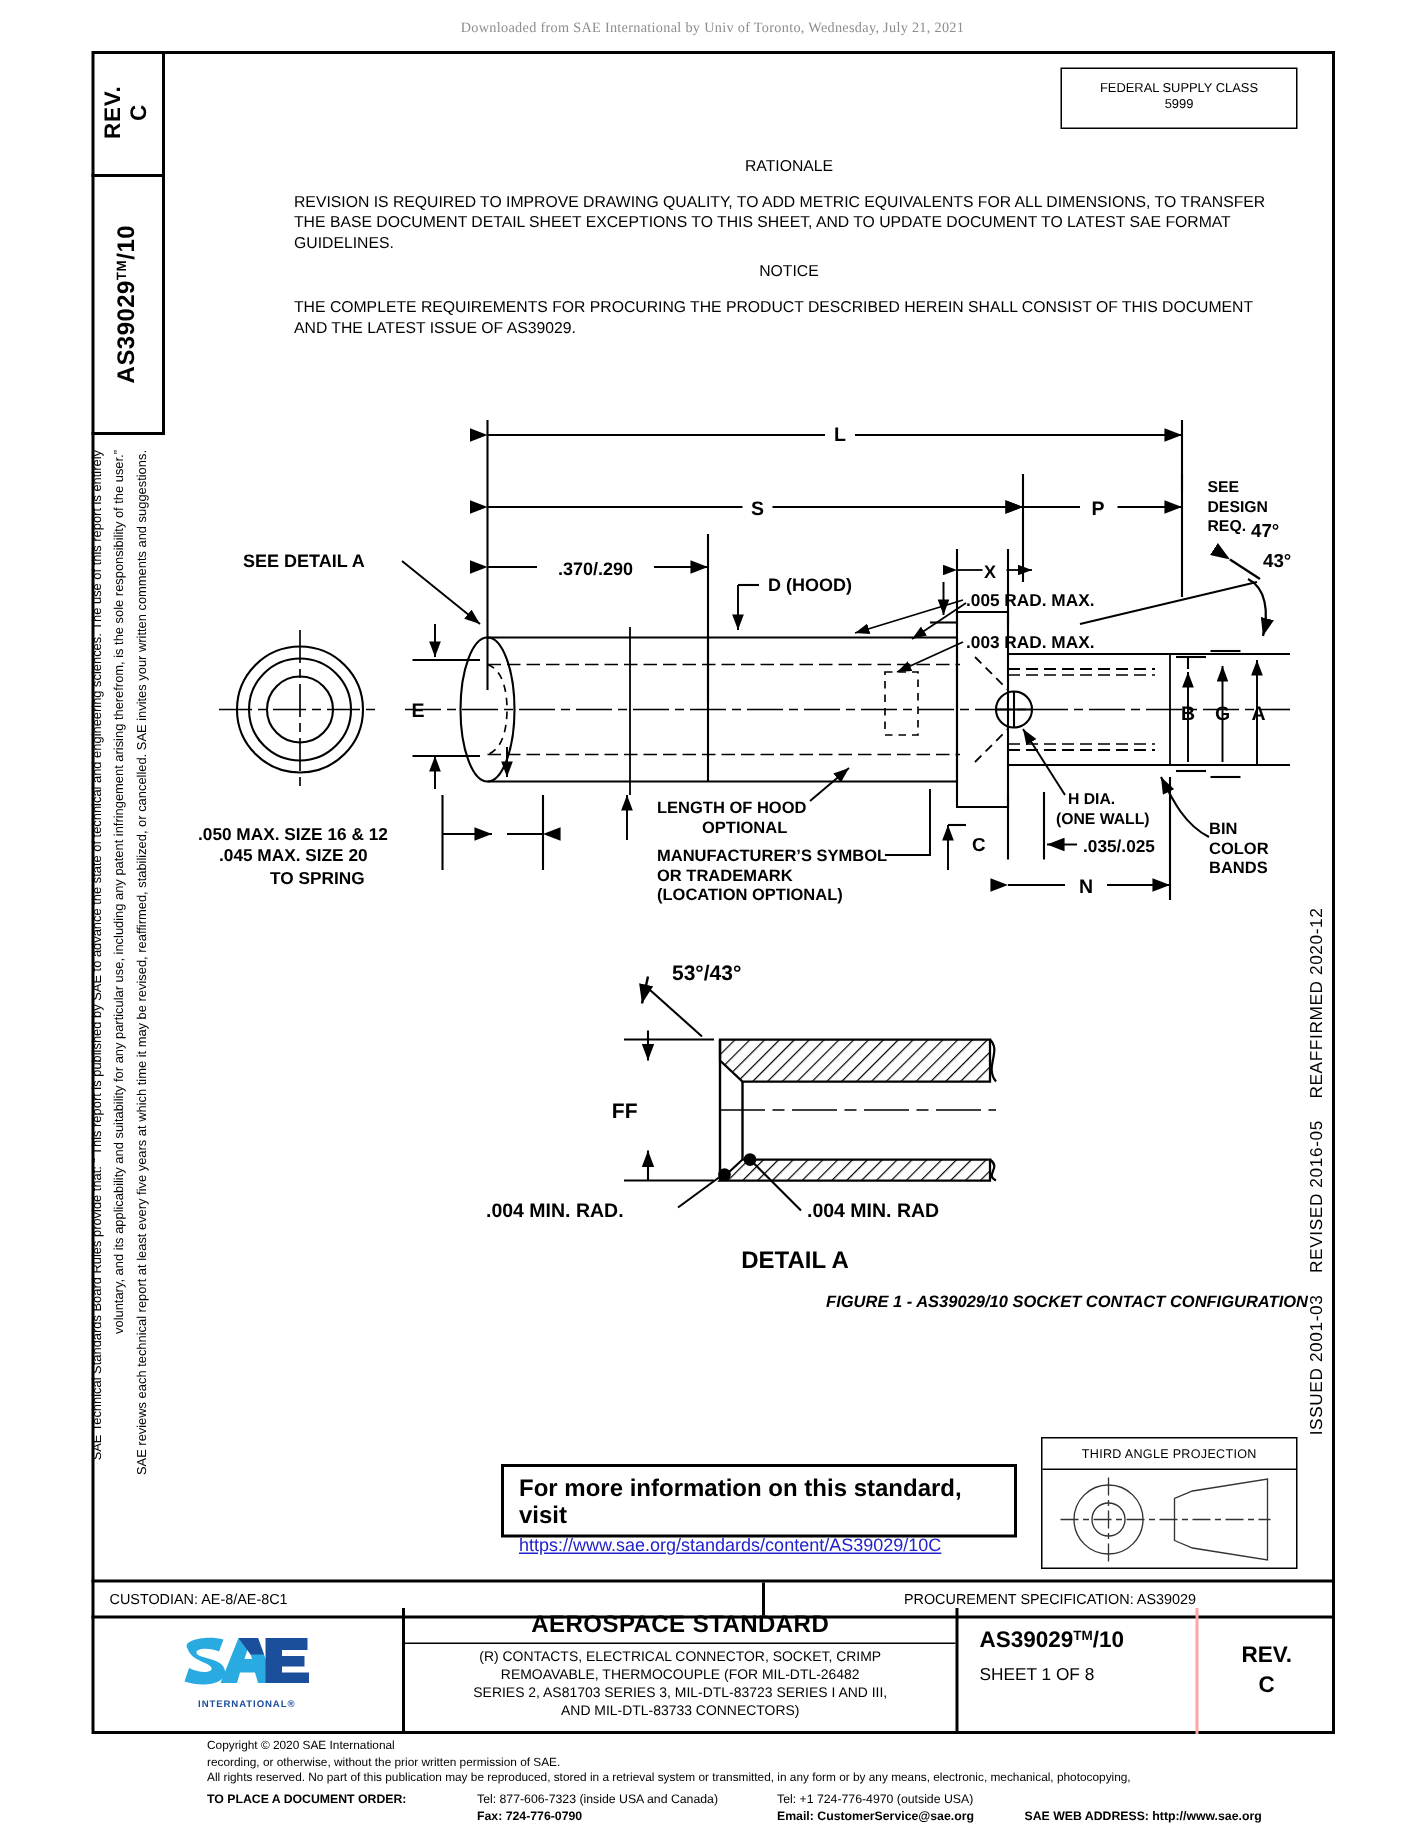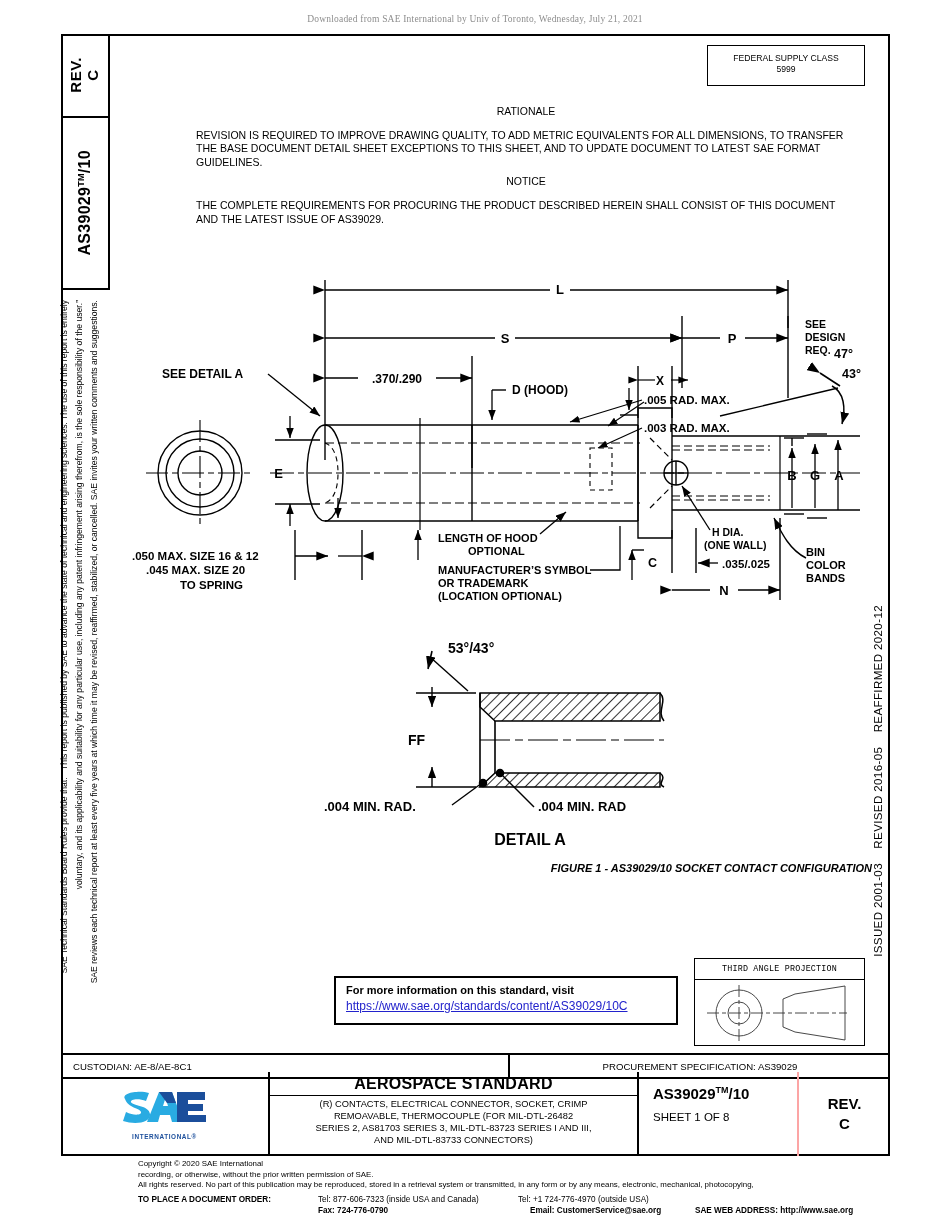--- a/index.html
+++ b/index.html
@@ -121,32 +121,31 @@
   svg text { font-family: "Liberation Sans", sans-serif; }
 
   
   #info-box {
     position: absolute; left: 334px; top: 976px;
     width: 344px; height: 49px;
     border: 2px solid #000;
     background: #fff;
     padding: 6px 0 0 10px;
   }
-  #info-box .line1 { font-size: 11px; font-weight: bold; }
+  #info-box .line1 { font-size: 16px; font-weight: bold; }
   #info-box .line2 {
     font-size: 12px; color: #2222cc; text-decoration: underline;
     margin-top: 3px;
   }
 
   
   #tap-box {
     position: absolute; left: 694px; top: 958px;
     width: 171px; height: 88px;
     border: 1px solid #000;
-    font-family: Liberation Mono, monospace;
   }
   #tap-title {
     height: 21px; border-bottom: 1px solid #000;
     display: flex; align-items: center; justify-content: center;
     font-size: 8.4px; letter-spacing: .2px;
   }
 
   
   #custodian-row {
     position: absolute; left: 61px; top: 1017px;
@@ -540,18 +539,18 @@
     <div>recording, or otherwise, without the prior written permission of SAE.</div>
     <div>All rights reserved. No part of this publication may be reproduced, stored in a retrieval system or transmitted, in any form or by any means, electronic, mechanical, photocopying,</div>
     <div class="order-row">
       <div class="fcol-a">TO PLACE A DOCUMENT ORDER:</div>
       <div class="fcol-b">Tel: 877-606-7323 (inside USA and Canada)</div>
       <div class="fcol-c">Tel: +1 724-776-4970 (outside USA)</div>
     </div>
     <div class="sub-row">
       <div class="fcol-a" style="font-weight:normal;"></div>
       <div class="fcol-b" style="font-weight:bold;font-size:8.2px;">Fax: 724-776-0790</div>
-      <div style="font-weight:bold;font-size:8.2px;width:165px;margin-left:12px;">Email: CustomerService@sae.org</div>
+      <div style="font-weight:bold;font-size:8.2px;width:165px;">Email: CustomerService@sae.org</div>
       <div style="font-weight:bold;font-size:8.2px;">SAE WEB ADDRESS: http://www.sae.org</div>
     </div>
   </div>
 
 </div>
 
 </body></html>

